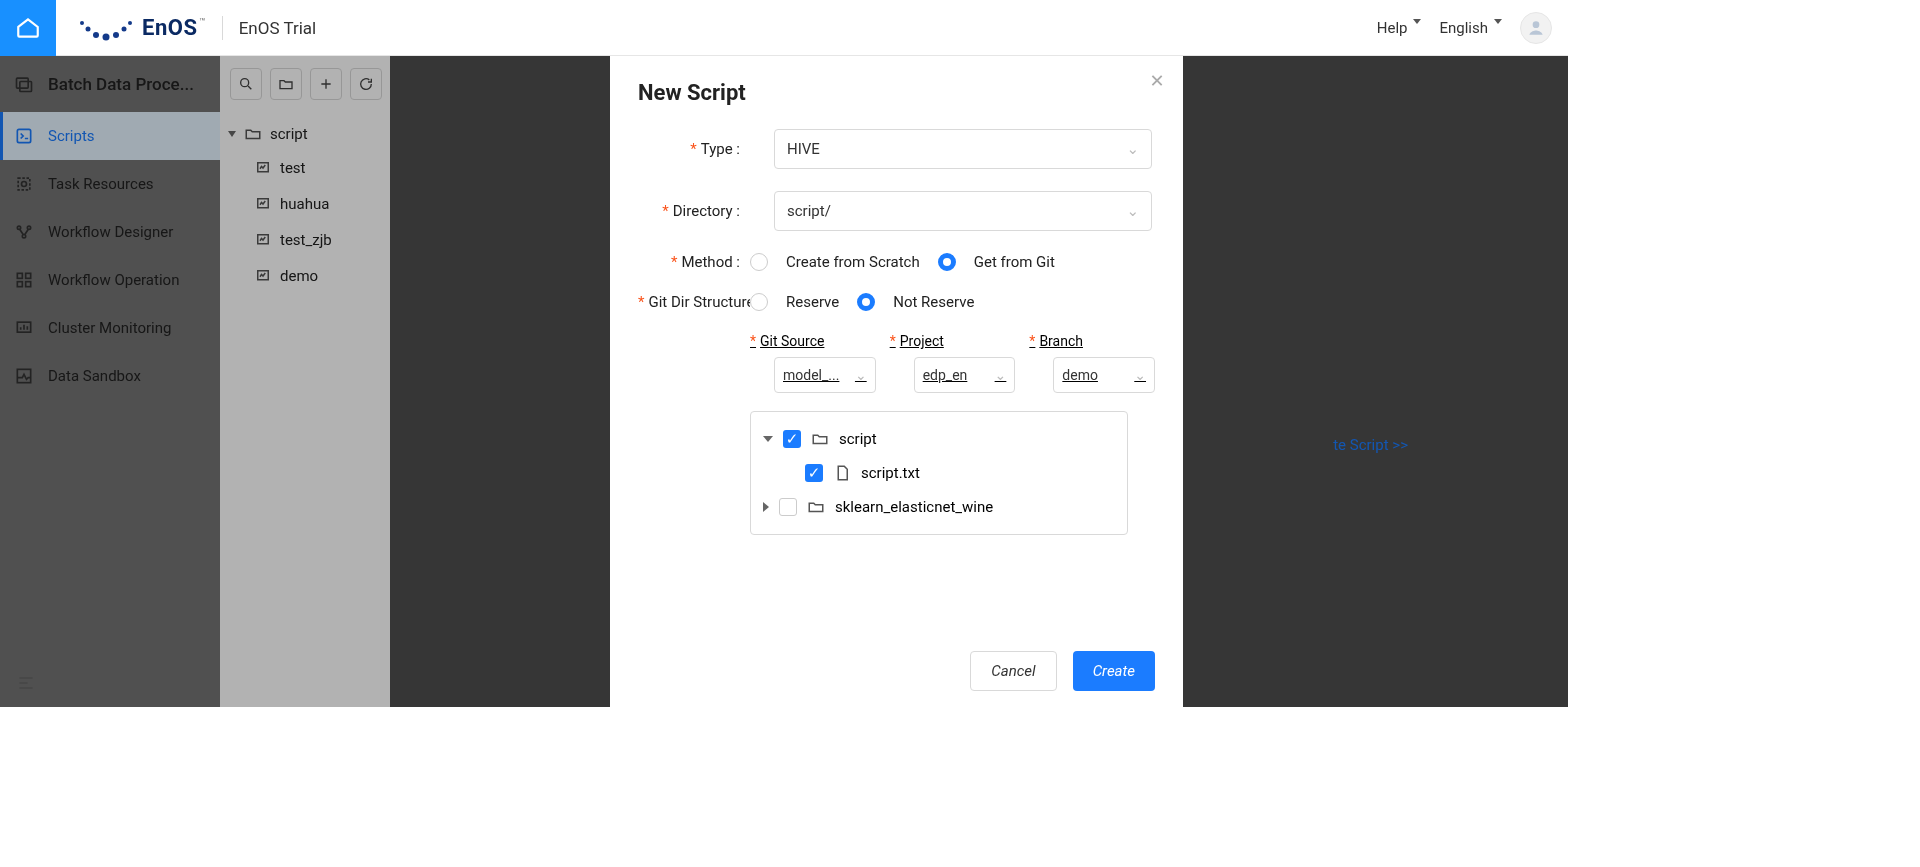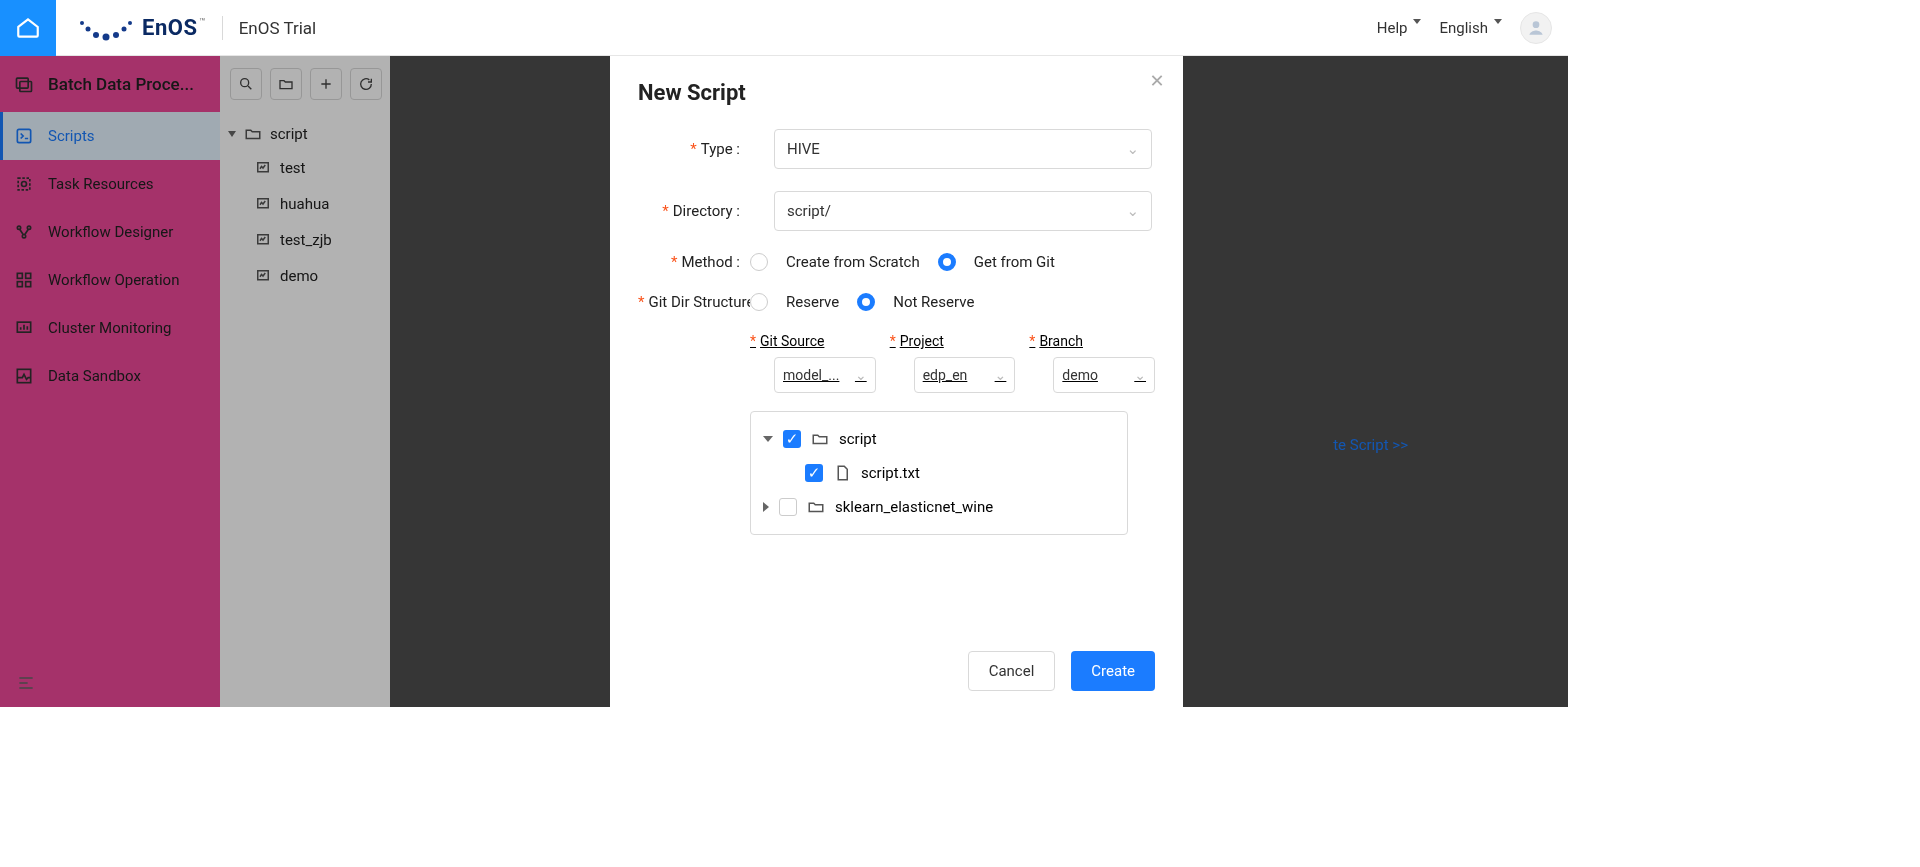--- a/index.html
+++ b/index.html
@@ -16,21 +16,21 @@
   .logo-sup { font-size: 10px; margin-left: 2px; position: relative; top: -6px; color: #6b6b6b; }
   .vdiv { width: 1px; height: 24px; background: #d9d9d9; margin: 0 16px; }
   .trial { font-size: 17px; color: #333; }
   .topbar-right { margin-left: auto; display: flex; align-items: center; padding-right: 16px; gap: 18px; }
   .top-link { font-size: 15px; color: #333; display: inline-flex; align-items: flex-start; gap: 6px; cursor: pointer; }
   .caret-down { width: 0; height: 0; border-left: 4px solid transparent; border-right: 4px solid transparent; border-top: 5px solid #555; display: inline-block; }
   .avatar { width: 32px; height: 32px; border-radius: 50%; background: #f2f2f2; display: flex; align-items: center; justify-content: center; border: 1px solid #e6e6e6; }
   .avatar svg { width: 20px; height: 20px; }
 
   
-  .side1 { position: absolute; top: 56px; bottom: 0; left: 0; width: 220px; background: #ec4899; }
+  .side1 { position: absolute; top: 56px; bottom: 0; left: 0; width: 220px; background: #737373; }
   .side1-header { height: 56px; display: flex; align-items: center; padding: 0 14px; gap: 14px; }
   .side1-header .icon { width: 20px; height: 20px; display: flex; }
   .side1-header .title { font-size: 17px; font-weight: 500; color: #222; white-space: nowrap; overflow: hidden; text-overflow: ellipsis; flex: 1; }
   .side1-list { list-style: none; }
   .side1-item { display: flex; align-items: center; height: 48px; padding: 0 14px; gap: 14px; cursor: pointer; }
   .side1-item .icon { width: 20px; height: 20px; color: #333; }
   .side1-item .label { font-size: 15px; color: #222; }
   .side1-item.active { background: #e6f4ff; border-left: 3px solid #1b7cff; padding-left: 11px; }
   .side1-item.active .label, .side1-item.active .icon { color: #1b7cff; }
   .side1-bottom { position: absolute; bottom: 8px; left: 10px; width: 32px; height: 32px; display: flex; align-items: center; justify-content: center; cursor: pointer; color: #666; }
@@ -71,21 +71,21 @@
   .triple .col .select { max-width: 126px; height: 36px; font-size: 14px; padding: 0 8px; }
   .tree-box { margin-left: 112px; width: 378px; border: 1px solid #d9d9d9; border-radius: 4px; padding: 10px 12px; font-size: 15px; }
   .tb-row { display: flex; align-items: center; height: 34px; gap: 10px; }
   .tb-row .caret-r { width: 0; height: 0; border-top: 5px solid transparent; border-bottom: 5px solid transparent; border-left: 6px solid #666; }
   .tb-row .caret-d { width: 0; height: 0; border-left: 5px solid transparent; border-right: 5px solid transparent; border-top: 6px solid #666; }
   .tb-indent { padding-left: 22px; }
   .cb { width: 18px; height: 18px; border-radius: 3px; display: inline-flex; align-items: center; justify-content: center; }
   .cb.checked { background: #1b7cff; color: #fff; }
   .cb.unchecked { border: 1px solid #ccc; background: #fff; }
   .modal-actions { position: absolute; bottom: 16px; right: 28px; display: flex; gap: 16px; }
-  .btn { height: 40px; padding: 0 20px; border-radius: 4px; font-size: 15px; display: inline-flex; align-items: center; cursor: pointer; }
+  .btn { height: 40px; padding: 0 20px; border-radius: 4px; font-size: 15px; display: inline-flex; align-items: center; cursor: pointer; font-style: italic; }
   .btn-default { border: 1px solid #d9d9d9; background: #fff; color: #333; }
   .btn-primary { background: #1b7cff; color: #fff; }
   svg { display: block; }
 </style>
 </head>
 <body>
 <div class="app">
 
 <div class="topbar">
   <div class="home-badge">

